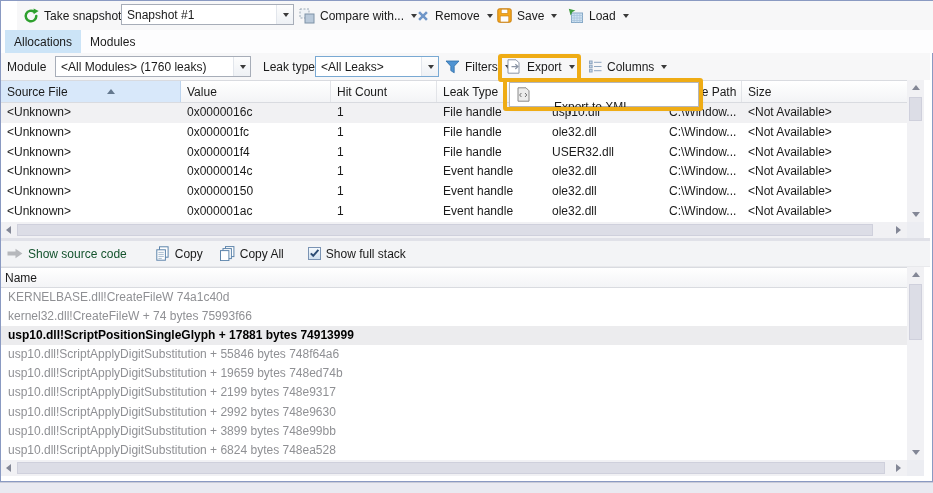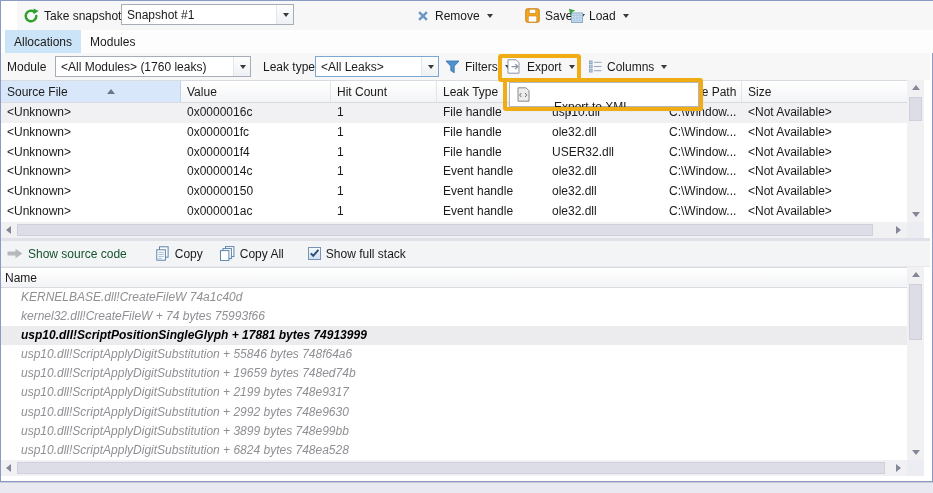--- a/index.html
+++ b/index.html
@@ -46,21 +46,21 @@
   #splitter{left:0;top:237px;width:929px;height:3px;background:#e0e1e8;}
   #stack-toolbar{left:0;top:240px;width:929px;height:26px;background:#f3f4f6;border-bottom:1px solid #e8e9ec;
     display:flex;align-items:center;padding-left:6px;box-sizing:border-box;}
   #stack-toolbar .item{display:flex;align-items:center;gap:5px;margin-right:16px;}
   .disabled-label{color:#14532d;}
   .checkbox{width:13px;height:13px;border:1px solid #7a93b3;background:linear-gradient(#f4f9fd,#cfe0ef);
     display:flex;align-items:center;justify-content:center;box-sizing:border-box;}
   #stack-header{left:0;top:266px;width:907px;height:21px;display:flex;align-items:center;padding-left:4px;
     background:linear-gradient(#ffffff,#f3f4f6);border-top:1px solid #d9dbe0;border-bottom:1px solid #d9dbe0;box-sizing:border-box;}
   #stack-rows{left:0;top:287px;width:907px;height:172px;background:#fff;}
-  .stack-row{height:19.1px;line-height:19.1px;padding-left:20px;white-space:nowrap;overflow:hidden;background:#fff;font-style:italic;}
+  .stack-row{height:19.1px;line-height:19.1px;padding-left:7px;white-space:nowrap;overflow:hidden;background:#fff;}
   .stack-row.dim{color:#8f9094;}
   .stack-row.selected{background:#ececee;color:#000;font-weight:bold;}
   
   #export-menu{left:508px;top:81px;width:190px;height:25px;background:#fff;border:1px solid #b5b6ba;
     box-shadow:2px 2px 4px rgba(0,0,0,0.18);display:flex;align-items:center;z-index:5;box-sizing:border-box;}
   #export-menu .mi-icon{margin-left:7px;}
   #export-menu .mi-label{margin-left:24px;margin-top:24px;}
   
   .hl{position:absolute;border:4px solid #EFAC15;border-radius:3px;z-index:6;pointer-events:none;box-sizing:border-box;}
   #hl-export{left:497px;top:53px;width:83px;height:28px;}
@@ -82,30 +82,40 @@
         </svg>
       </span>
       <span class="tlabel">Take snapshot</span>
     </div>
     <div class="combo" style="left:104px;width:173px;">
       <span class="cval">Snapshot #1</span>
       <span class="cbtn">
           <span class="caret"></span>
         </span>
     </div>
+    <div class="tgroup" style="left:282px;">
+      <span>
+        <svg width="16" height="16" viewBox="0 0 16 16">
+          <rect x="1" y="1" width="9" height="9" fill="#eef2f6" stroke="#9aa8b6" stroke-dasharray="2,1.5"></rect>
+          <rect x="6" y="6" width="9" height="9" fill="#b9c9da" stroke="#7e92a6"></rect>
+        </svg>
+      </span>
+      <span class="tlabel">Compare with...</span>
+      <span class="caret"></span>
+    </div>
     <div class="tgroup" style="left:399px;">
       <span>
         <svg width="14" height="14" viewBox="0 0 14 14">
           <path d="M2.2 4 L4 2.2 L7 5.2 L10 2.2 L11.8 4 L8.8 7 L11.8 10 L10 11.8 L7 8.8 L4 11.8 L2.2 10 L5.2 7 Z" fill="#6f96c8"></path>
         </svg>
       </span>
       <span class="tlabel">Remove</span>
       <span class="caret"></span>
     </div>
-    <div class="tgroup" style="left:508px;text-align:right;">
+    <div class="tgroup" style="left:480px;text-align:right;">
       <span>
         <svg width="15" height="15" viewBox="0 0 15 15">
           <rect x="0.8" y="0.8" width="13.4" height="13.4" rx="1.5" fill="#f5a81c" stroke="#c87f12"></rect>
           <rect x="4.2" y="1.2" width="6.6" height="4.2" fill="#fdfdfd" stroke="#c87f12" stroke-width="0.6"></rect>
           <rect x="3.2" y="8" width="8.6" height="6" fill="#fdfdfd" stroke="#c87f12" stroke-width="0.6"></rect>
         </svg>
       </span>
       <span class="tlabel">Save</span>
       <span class="caret"></span>
     </div>

